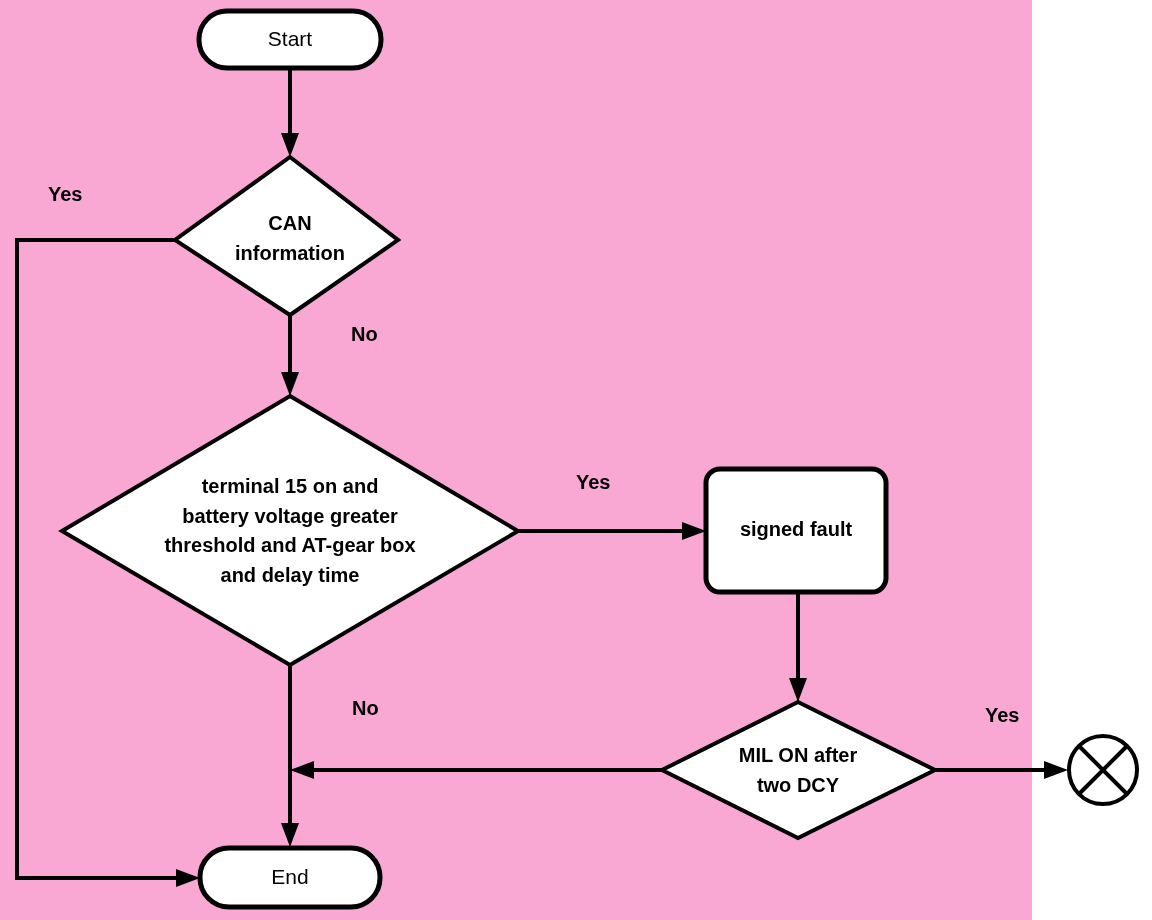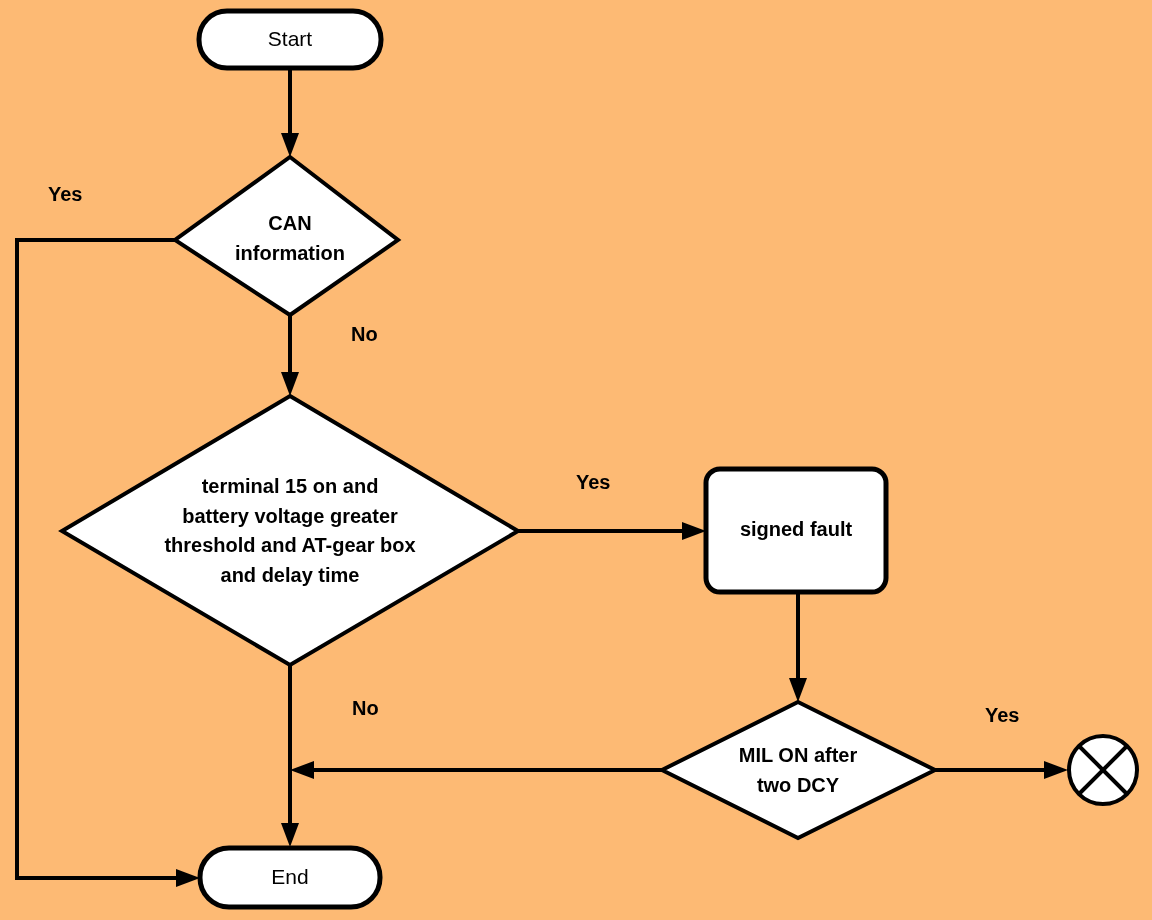--- a/index.html
+++ b/index.html
@@ -8,23 +8,23 @@
     background: #ffffff;
   }
   body {
     width: 1152px;
     height: 920px;
     font-family: "Liberation Sans", sans-serif;
     overflow: hidden;
   }
   #flowchart-root {
     position: relative;
-    width: 1152px;
+    width: 1032px;
     height: 920px;
-    background: #fdba74;
+    background: #f9a8d4;
   }
   svg.chart-canvas {
     display: block;
     width: 1152px;
     height: 920px;
   }
   .shape-outline {
     fill: #ffffff;
     stroke: #000000;
     stroke-width: 4;

